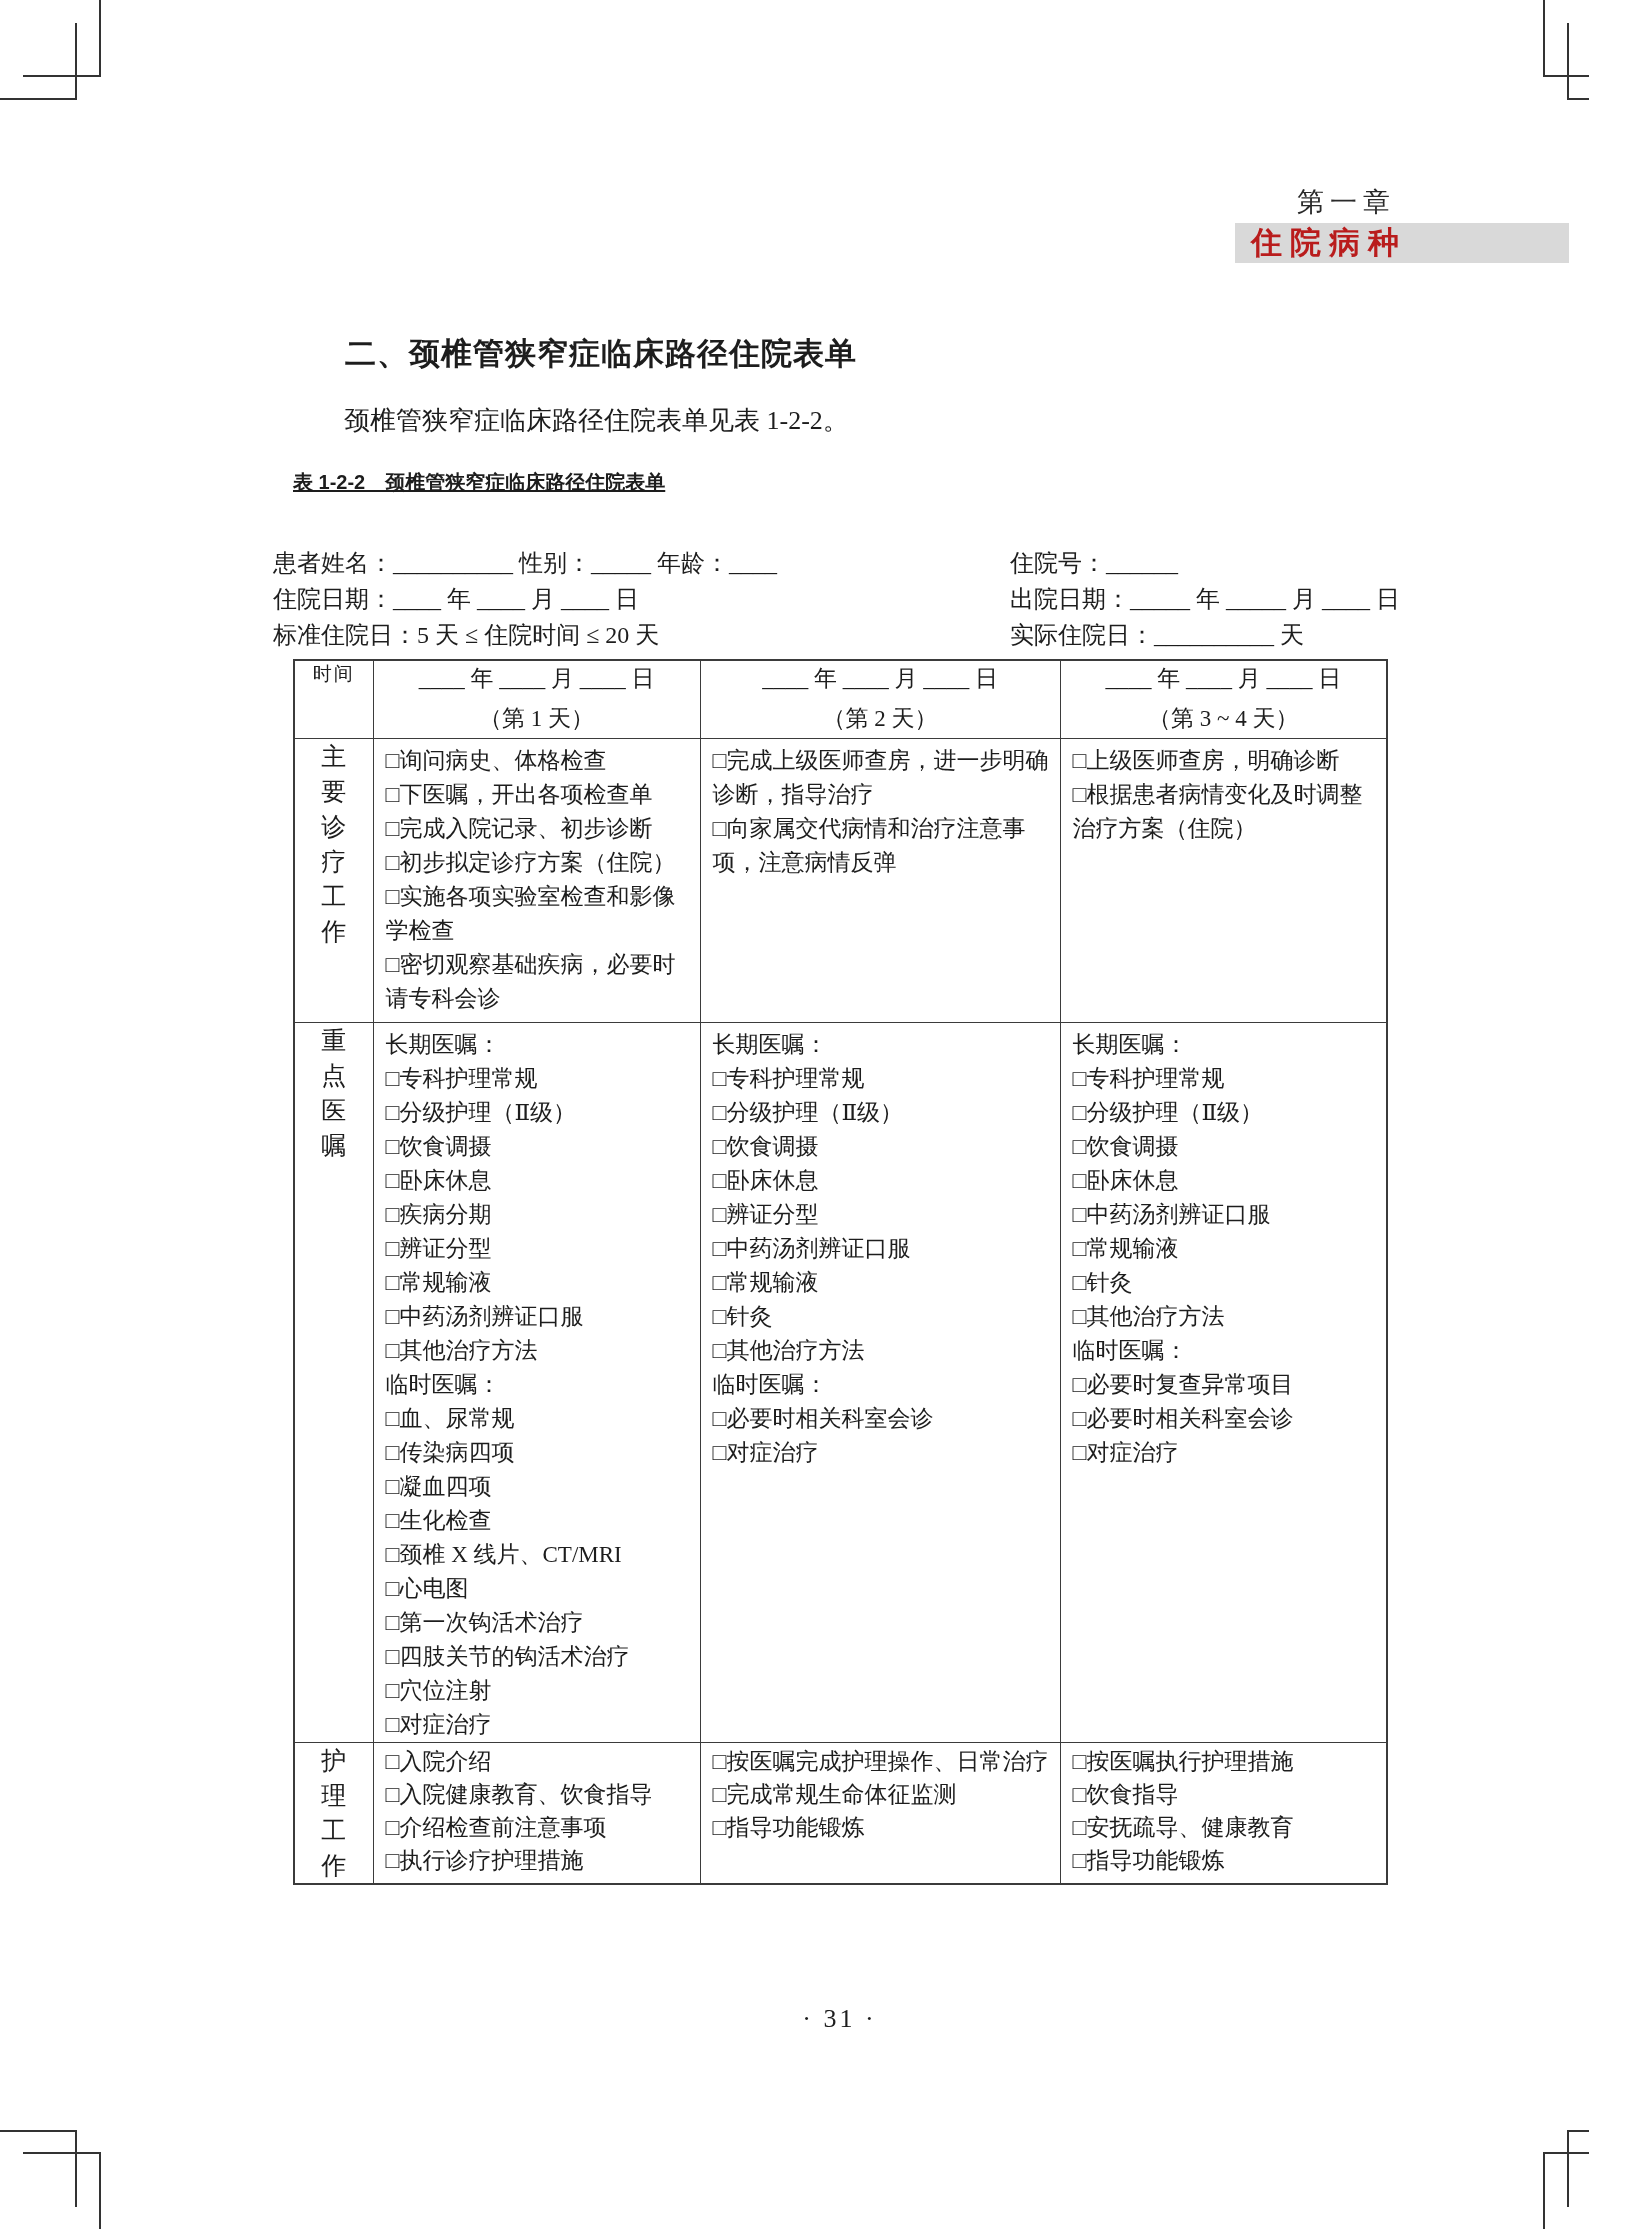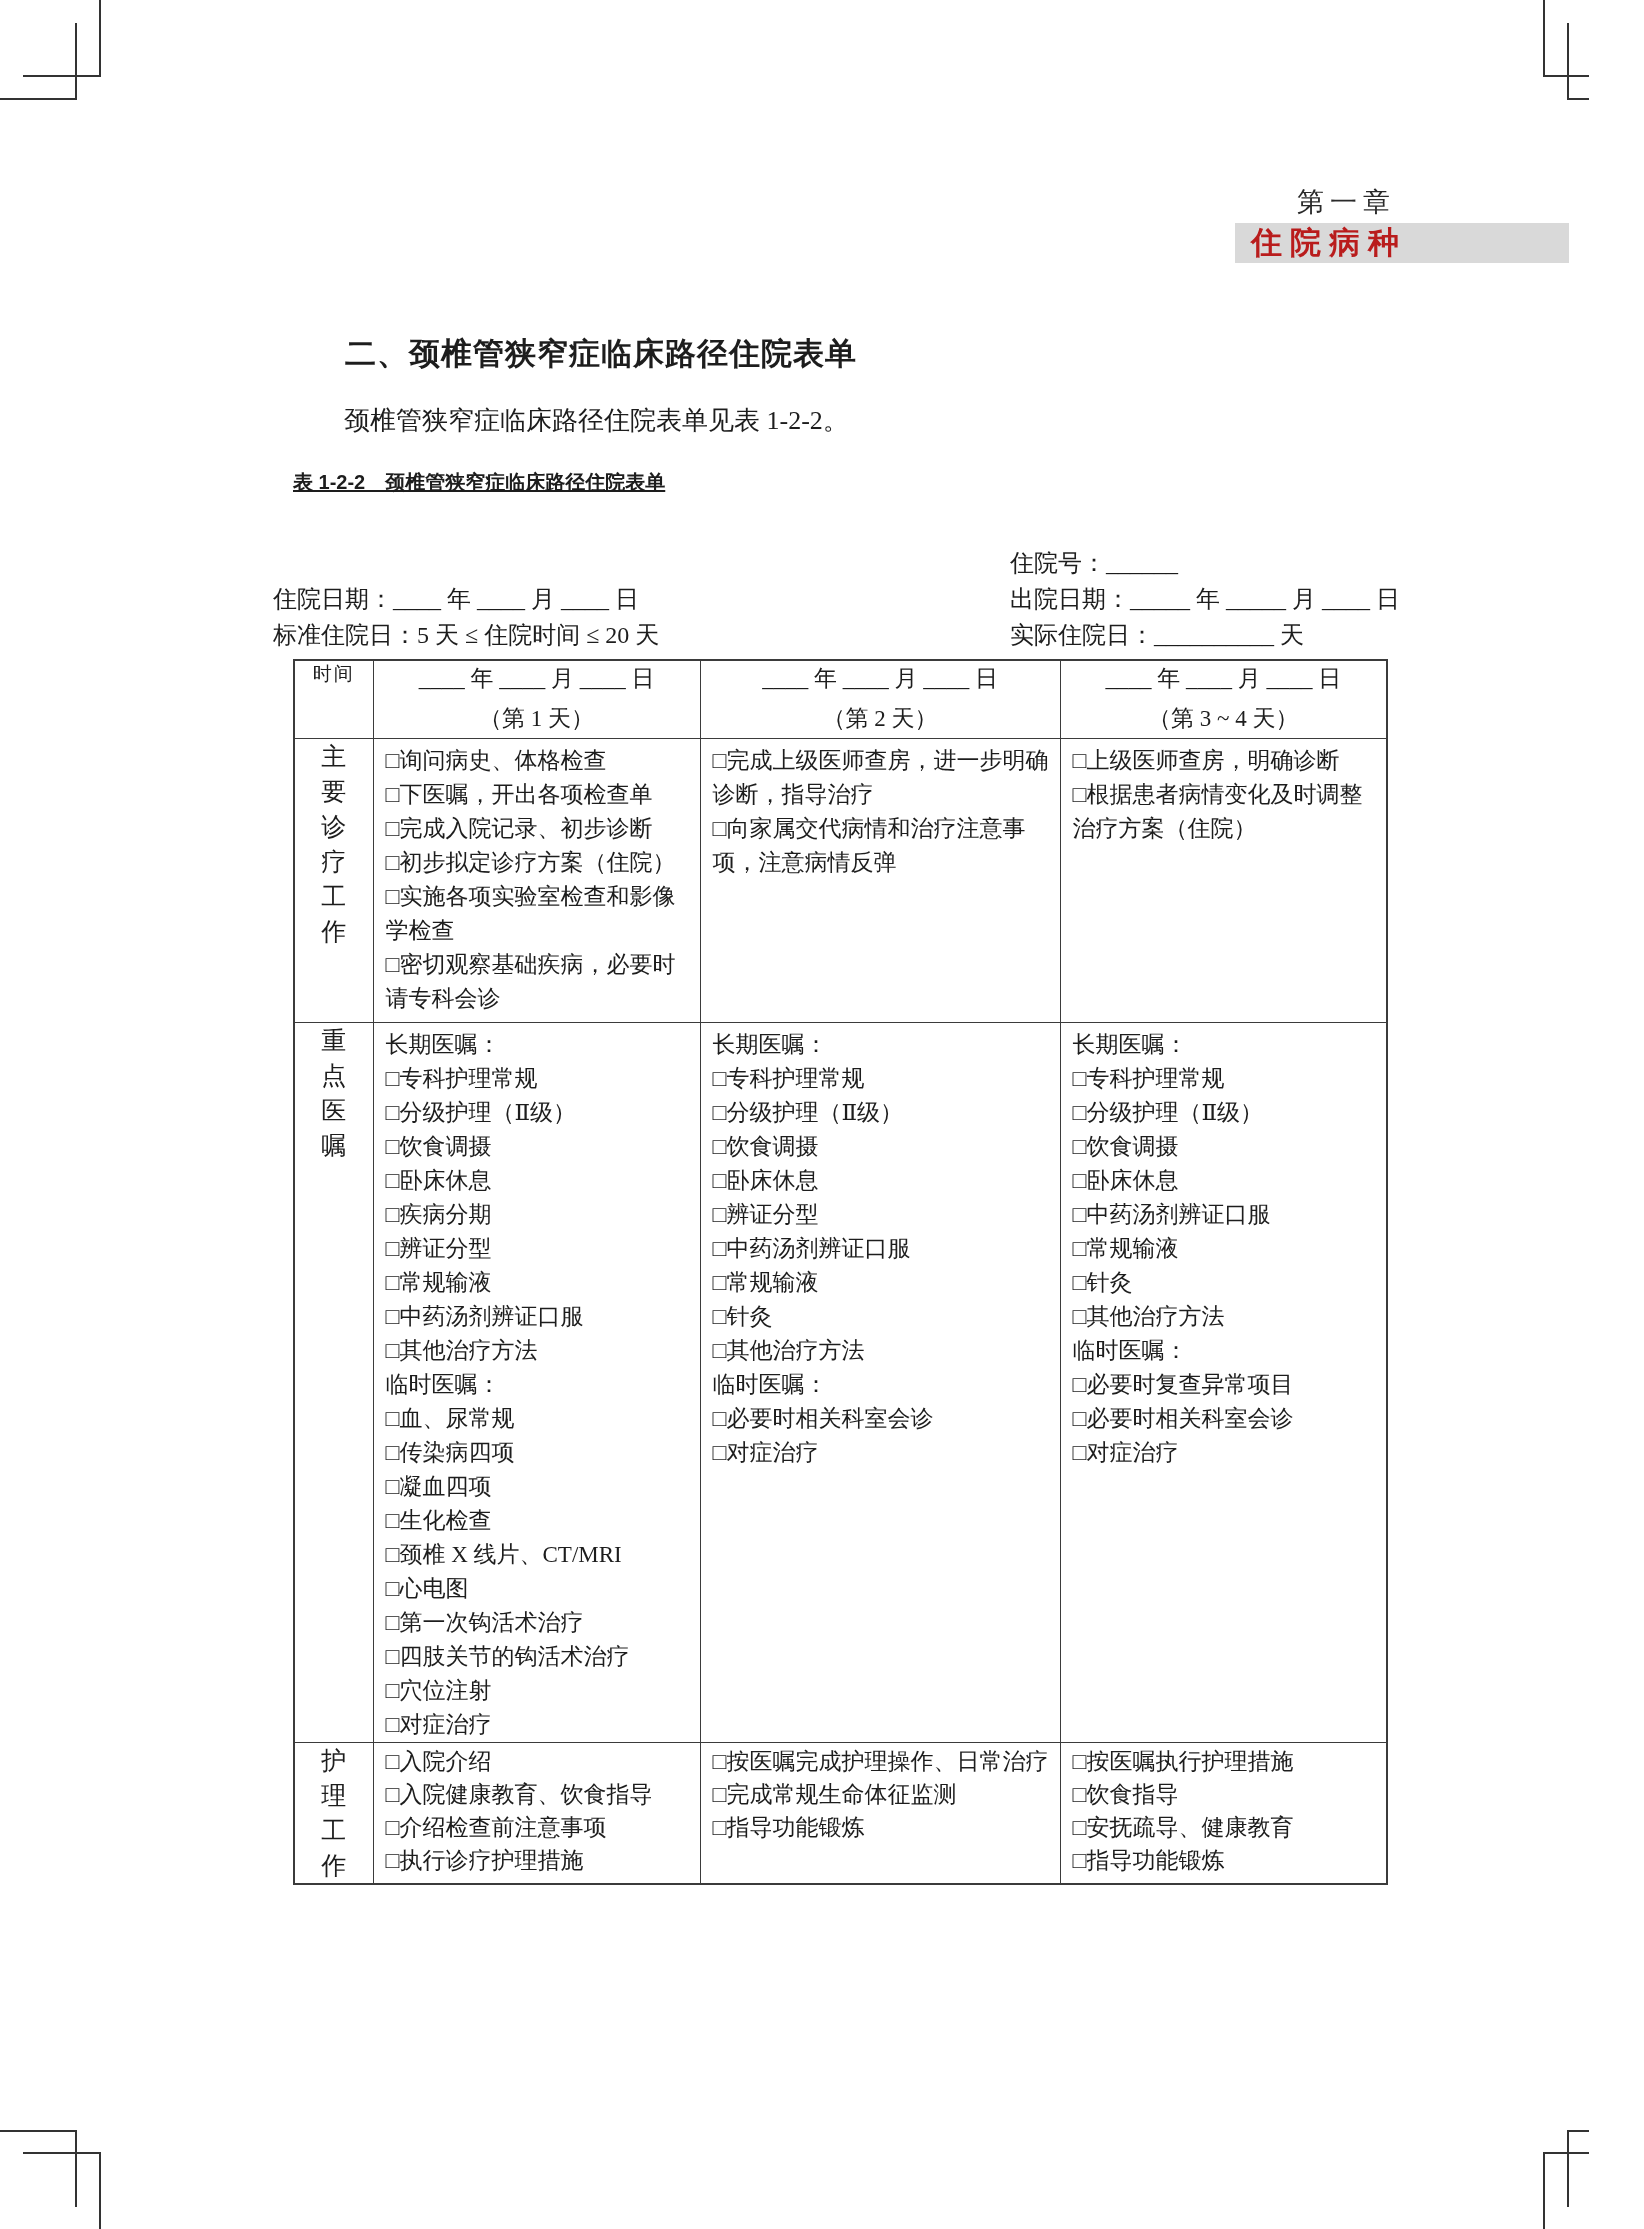--- a/index.html
+++ b/index.html
@@ -90,20 +90,21 @@
 
   <div class="chapter">第一章</div>
   <div class="section-bar">
     <span>住院病种</span>
   </div>
 
   <div class="heading">二、颈椎管狭窄症临床路径住院表单</div>
   <div class="intro">颈椎管狭窄症临床路径住院表单见表 1-2-2。</div>
 
   <div class="caption">表 1-2-2　颈椎管狭窄症临床路径住院表单</div>
+  <div class="meta m-l row2">患者姓名：__________ 性别：_____ 年龄：____</div>
   <div class="meta m-r row2">住院号：______</div>
   <div class="meta m-l row3">住院日期：____ 年 ____ 月 ____ 日</div>
   <div class="meta m-r row3">出院日期：_____ 年 _____ 月 ____ 日</div>
   <div class="meta m-l row4">标准住院日：5 天 ≤ 住院时间 ≤ 20 天</div>
   <div class="meta m-r row4">实际住院日：__________ 天</div>
 
   <table class="main-table">
     <colgroup>
       <col style="width:79px">
         <col style="width:327px">
@@ -234,15 +235,16 @@
       <td class="cell">
             <div class="line">□按医嘱执行护理措施</div>
             <div class="line">□饮食指导</div>
             <div class="line">□安抚疏导、健康教育</div>
             <div class="line">□指导功能锻炼</div>
           </td>
     </tr>
   </tbody>
     </table>
 
+  <div class="pagenum">· 31 ·</div>
 
 </div>
 
 
 </body></html>

